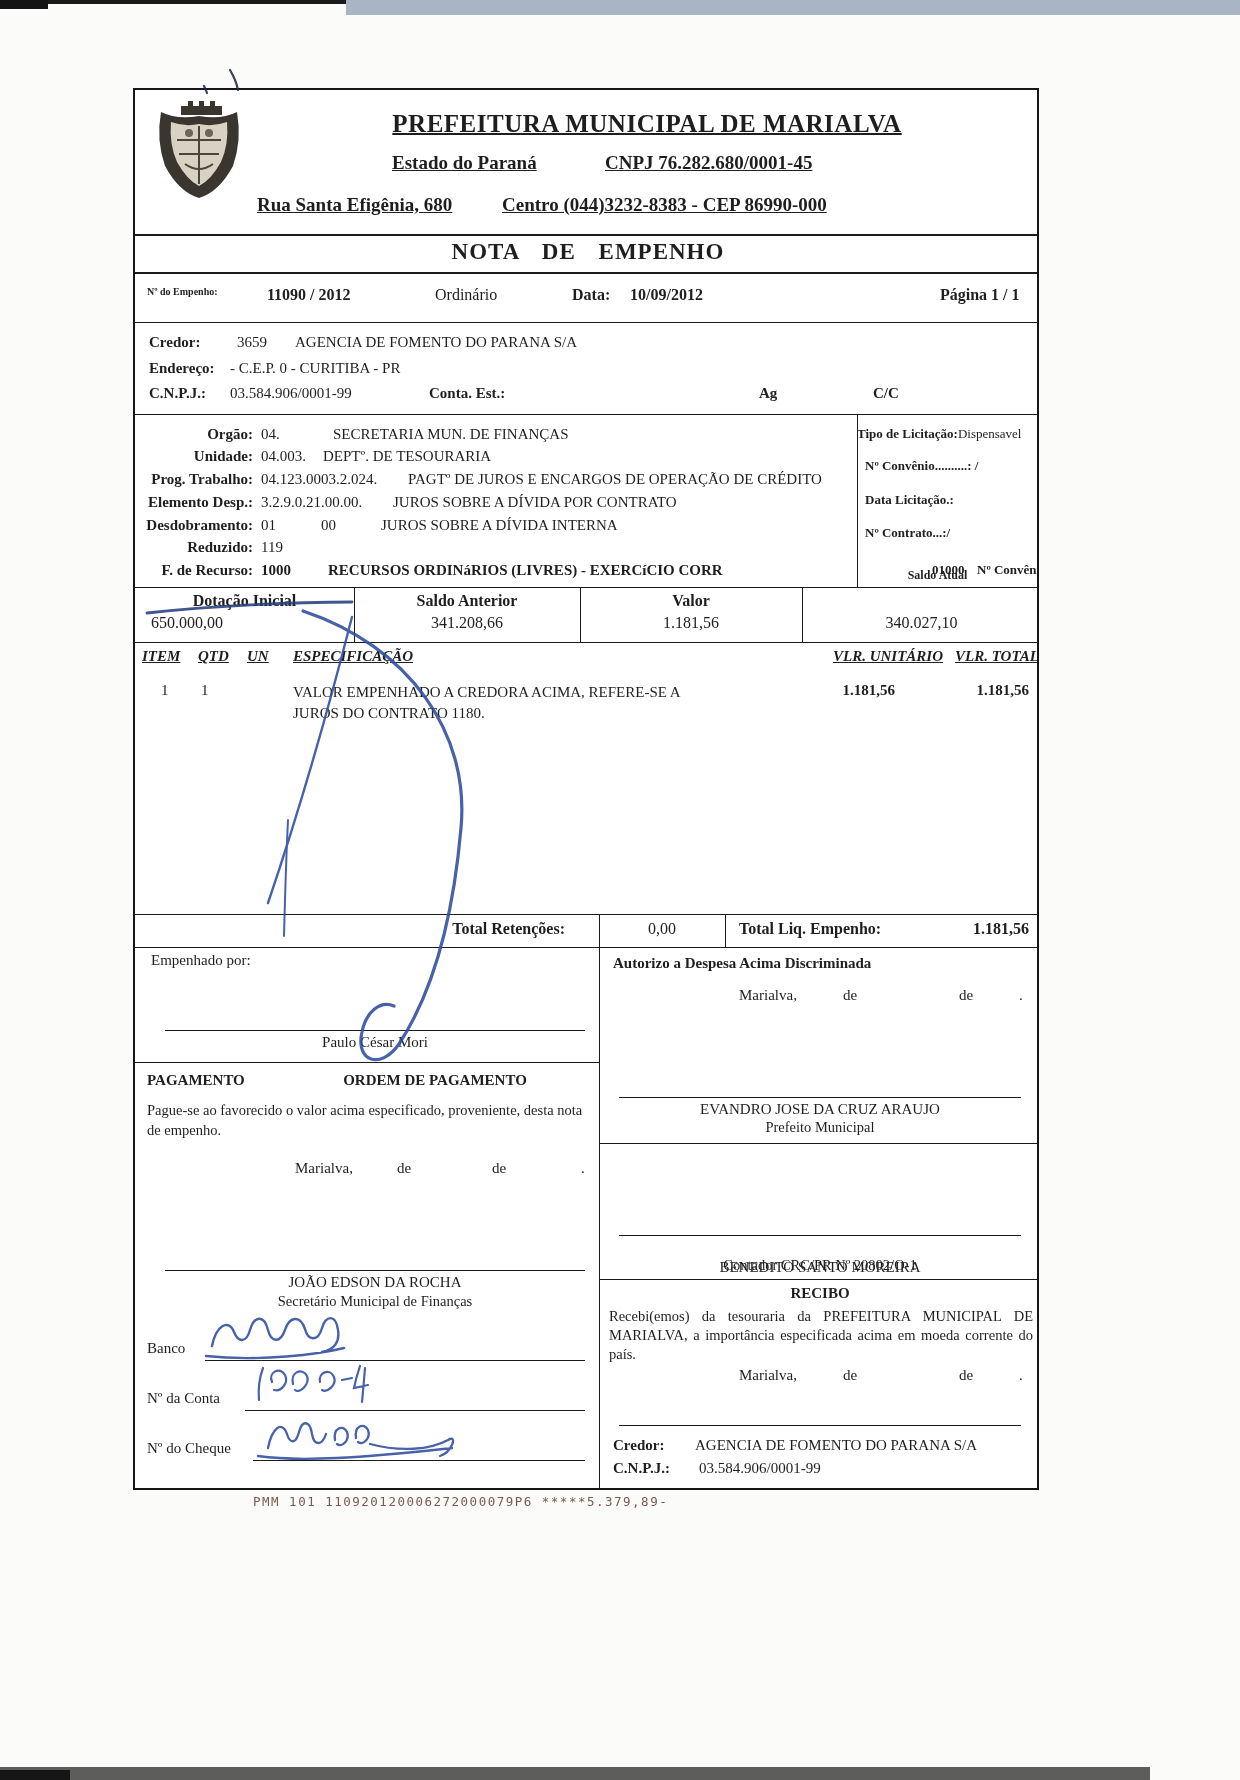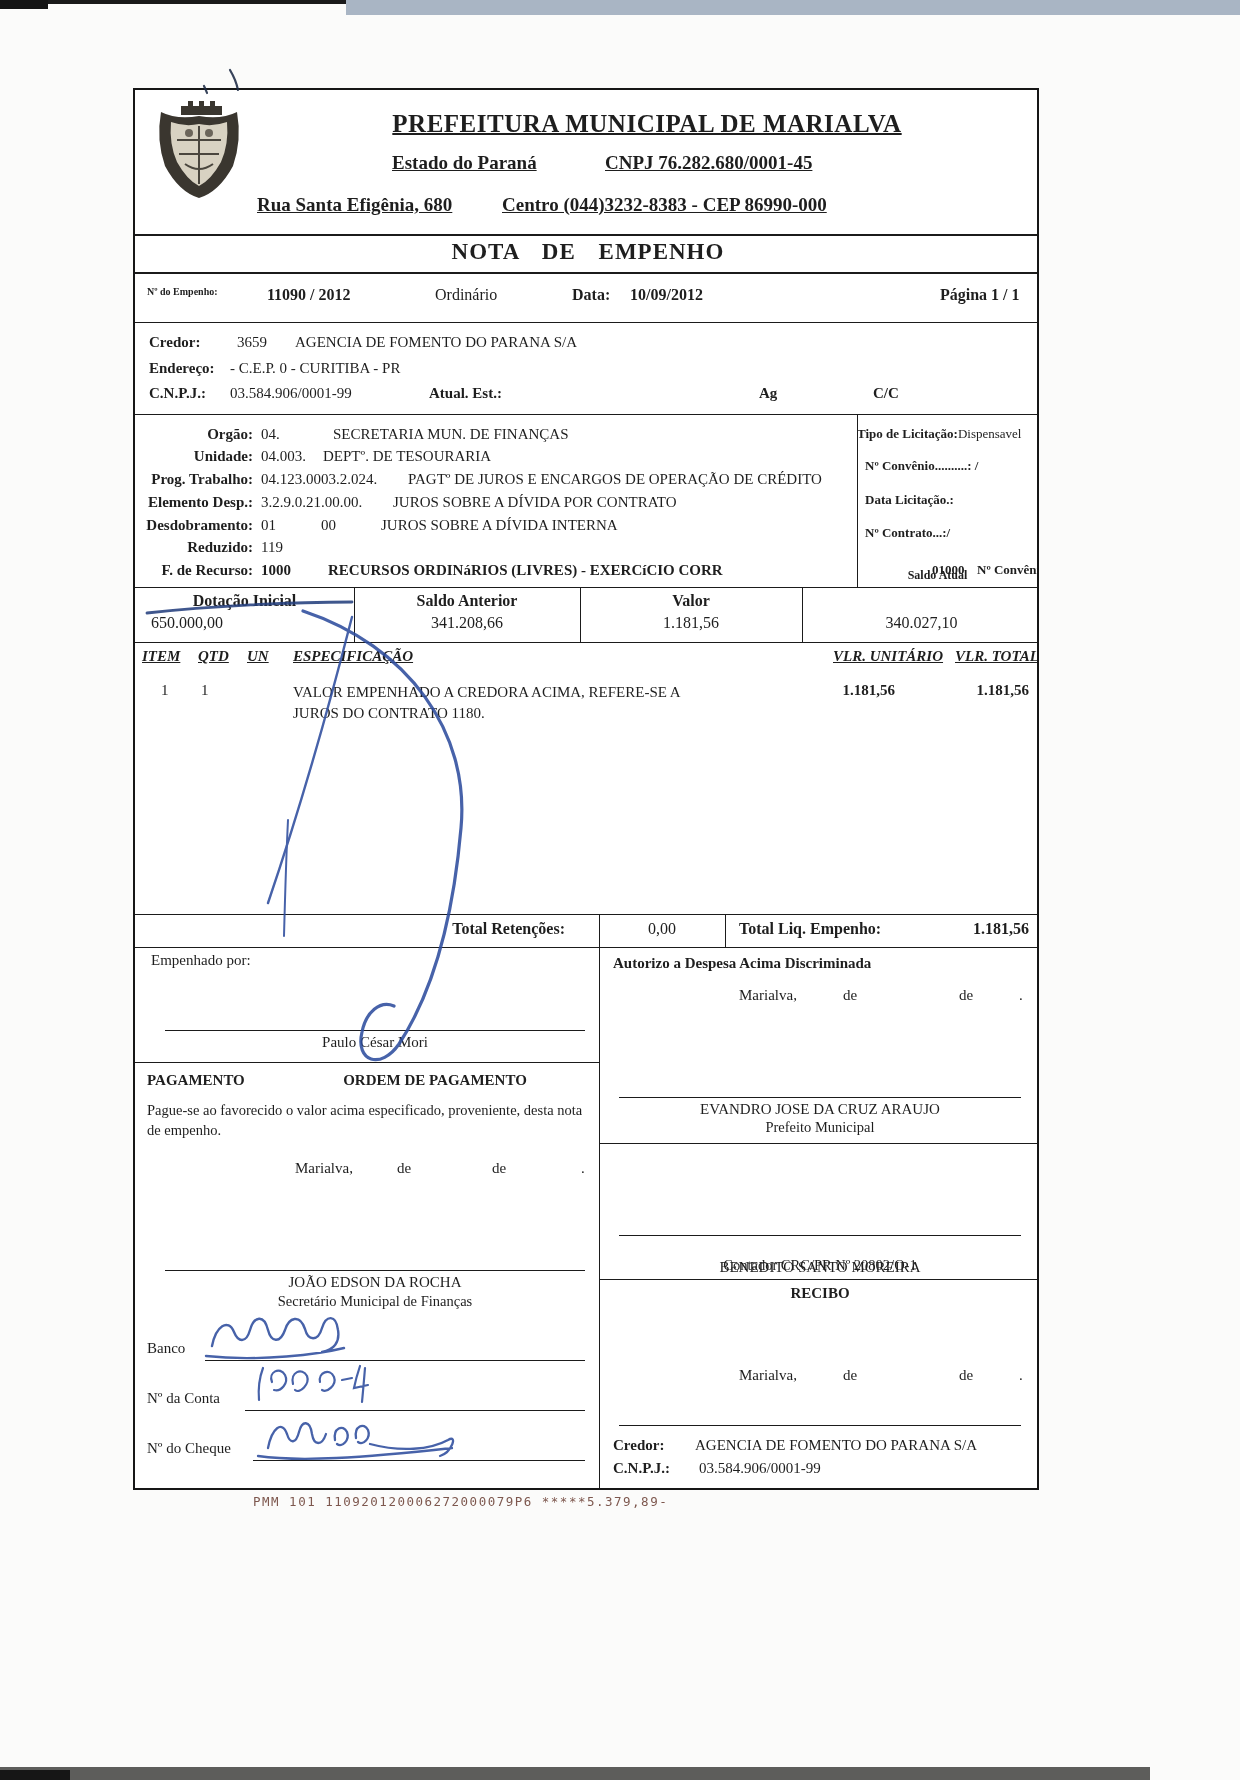--- a/index.html
+++ b/index.html
@@ -88,21 +88,21 @@
   <span class="t b" style="left:805px;top:196px;font-size:16px;">Página 1 / 1</span>
   <div class="hl" style="left:0;top:232px;width:906px;"></div>
 
   <span class="t b" style="left:14px;top:244px;">Credor:</span>
   <span class="t" style="left:102px;top:244px;">3659</span>
   <span class="t" style="left:160px;top:244px;">AGENCIA DE FOMENTO DO PARANA S/A</span>
   <span class="t b" style="left:14px;top:270px;">Endereço:</span>
   <span class="t" style="left:95px;top:270px;">- C.E.P. 0 - CURITIBA - PR</span>
   <span class="t b" style="left:14px;top:295px;">C.N.P.J.:</span>
   <span class="t" style="left:95px;top:295px;">03.584.906/0001-99</span>
-  <span class="t b" style="left:294px;top:295px;">Atual. Est.:</span>
+  <span class="t b" style="left:294px;top:295px;">Conta. Est.:</span>
   <span class="t b" style="left:624px;top:295px;">Ag</span>
   <span class="t b" style="left:738px;top:295px;">C/C</span>
   <div class="hl" style="left:0;top:324px;width:906px;"></div>
 
   <span class="t b r" style="left:0;top:336px;width:118px;">Orgão:</span>
   <span class="t" style="left:126px;top:336px;">04.</span>
   <span class="t" style="left:198px;top:336px;">SECRETARIA MUN. DE FINANÇAS</span>
 
   <span class="t b r" style="left:0;top:358px;width:118px;">Unidade:</span>
   <span class="t" style="left:126px;top:358px;">04.003.</span>
@@ -214,20 +214,21 @@
     <div class="t c" style="left:20px;top:154px;width:402px;">EVANDRO JOSE DA CRUZ ARAUJO</div>
     <div class="t c mid" style="left:20px;top:172px;width:402px;">Prefeito Municipal</div>
     <div class="hl" style="left:0;top:196px;width:442px;"></div>
 
     <div class="hl" style="left:20px;top:288px;width:402px;"></div>
     <div class="t c" style="left:20px;top:292px;width:402px;margin-top:20px;">BENEDITO SANTO MOREIRA</div>
     <div class="t c mid" style="left:20px;top:310px;width:402px;">Contador CRC/PR Nº 20802/O-1</div>
     <div class="hl" style="left:0;top:332px;width:442px;"></div>
 
     <div class="t b c" style="left:0;top:338px;width:442px;">RECIBO</div>
+    <div class="t wrap j mid" style="left:10px;top:360px;width:424px;line-height:19px;">Recebi(emos) da tesouraria da PREFEITURA MUNICIPAL DE MARIALVA, a importância especificada acima em moeda corrente do país.</div>
     <span class="t" style="left:140px;top:420px;">Marialva,</span>
     <span class="t" style="left:244px;top:420px;">de</span>
     <span class="t" style="left:360px;top:420px;">de</span>
     <span class="t" style="left:420px;top:420px;">.</span>
 
     <div class="hl" style="left:20px;top:478px;width:402px;"></div>
     <span class="t b" style="left:14px;top:490px;">Credor:</span>
     <span class="t" style="left:96px;top:490px;">AGENCIA DE FOMENTO DO PARANA S/A</span>
     <span class="t b" style="left:14px;top:513px;">C.N.P.J.:</span>
     <span class="t" style="left:100px;top:513px;">03.584.906/0001-99</span>

